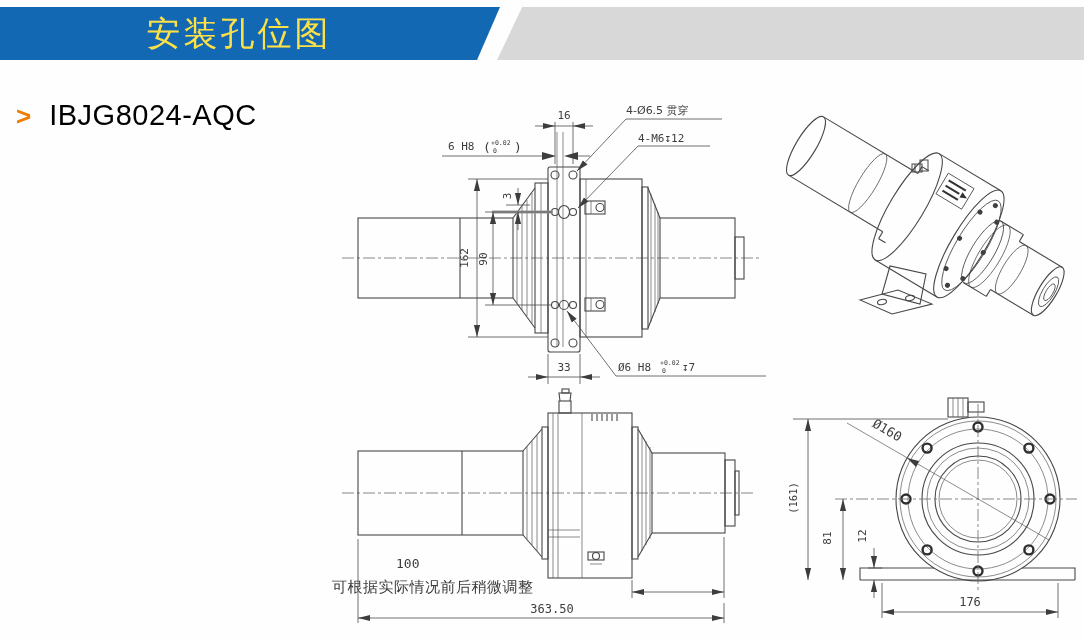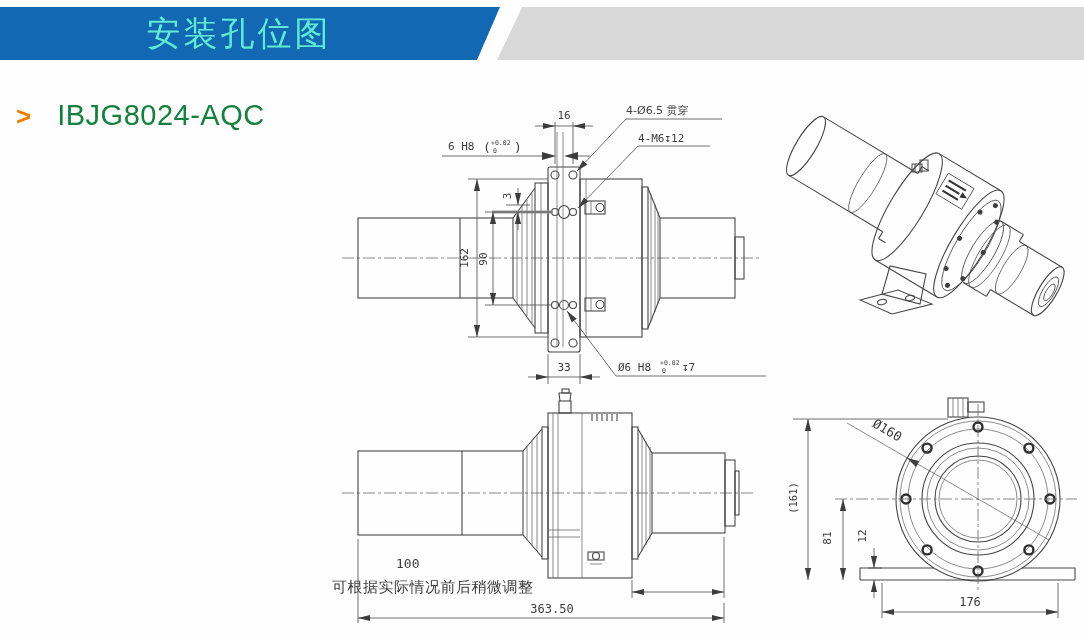--- a/index.html
+++ b/index.html
@@ -1,26 +1,26 @@
 <!DOCTYPE html>
 <html><head>
 <meta charset="utf-8">
 <style>
   html,body{margin:0;padding:0;background:#ffffff;}
   .page{position:relative;width:1084px;height:638px;background:#fefefe;overflow:hidden;
         font-family:"Liberation Sans","DejaVu Sans",sans-serif;}
   .banner-blue{position:absolute;left:0;top:7px;width:500px;height:53px;background:#1268b3;
         clip-path:polygon(0 0,100% 0,95.4% 100%,0 100%);}
-  .banner-title{display:block;width:478px;text-align:center;line-height:53px;color:#5eead4;
+  .banner-title{display:block;width:478px;text-align:center;line-height:53px;color:#fde047;
         font-family:"Liberation Serif","DejaVu Serif",serif;font-size:34px;letter-spacing:3px;}
   .banner-gray{position:absolute;left:497px;top:7px;width:587px;height:53px;background:#d8d8d8;
         clip-path:polygon(4.3% 0,100% 0,100% 100%,0 100%);}
   .model-row{position:absolute;left:16px;top:100px;display:flex;align-items:baseline;}
   .model-bullet{color:#ee7d00;font-size:26px;font-weight:bold;line-height:1;}
-  .model-name{margin-left:26px;color:#15803d;font-size:29px;letter-spacing:0.5px;line-height:1.1;}
+  .model-name{margin-left:18px;color:#000000;font-size:29px;letter-spacing:0.5px;line-height:1.1;}
   svg{position:absolute;overflow:visible;}
   svg text{fill:#3d3d3d;font-family:"DejaVu Sans Mono","Liberation Mono",monospace;}
   .dim{font-size:11px;}
   .dimsm{font-size:6.5px;}
   .cjk{font-family:"DejaVu Sans","Liberation Sans",sans-serif;}
   .note{font-size:15px;letter-spacing:0.5px;}
   .ln{stroke:#474747;stroke-width:1.1;fill:none;}
   .thin{stroke:#5a5a5a;stroke-width:0.7;fill:none;}
   .cl{stroke:#6a6a6a;stroke-width:0.8;fill:none;stroke-dasharray:12 3 3 3;}
   .ext{stroke:#4d4d4d;stroke-width:0.8;fill:none;}

